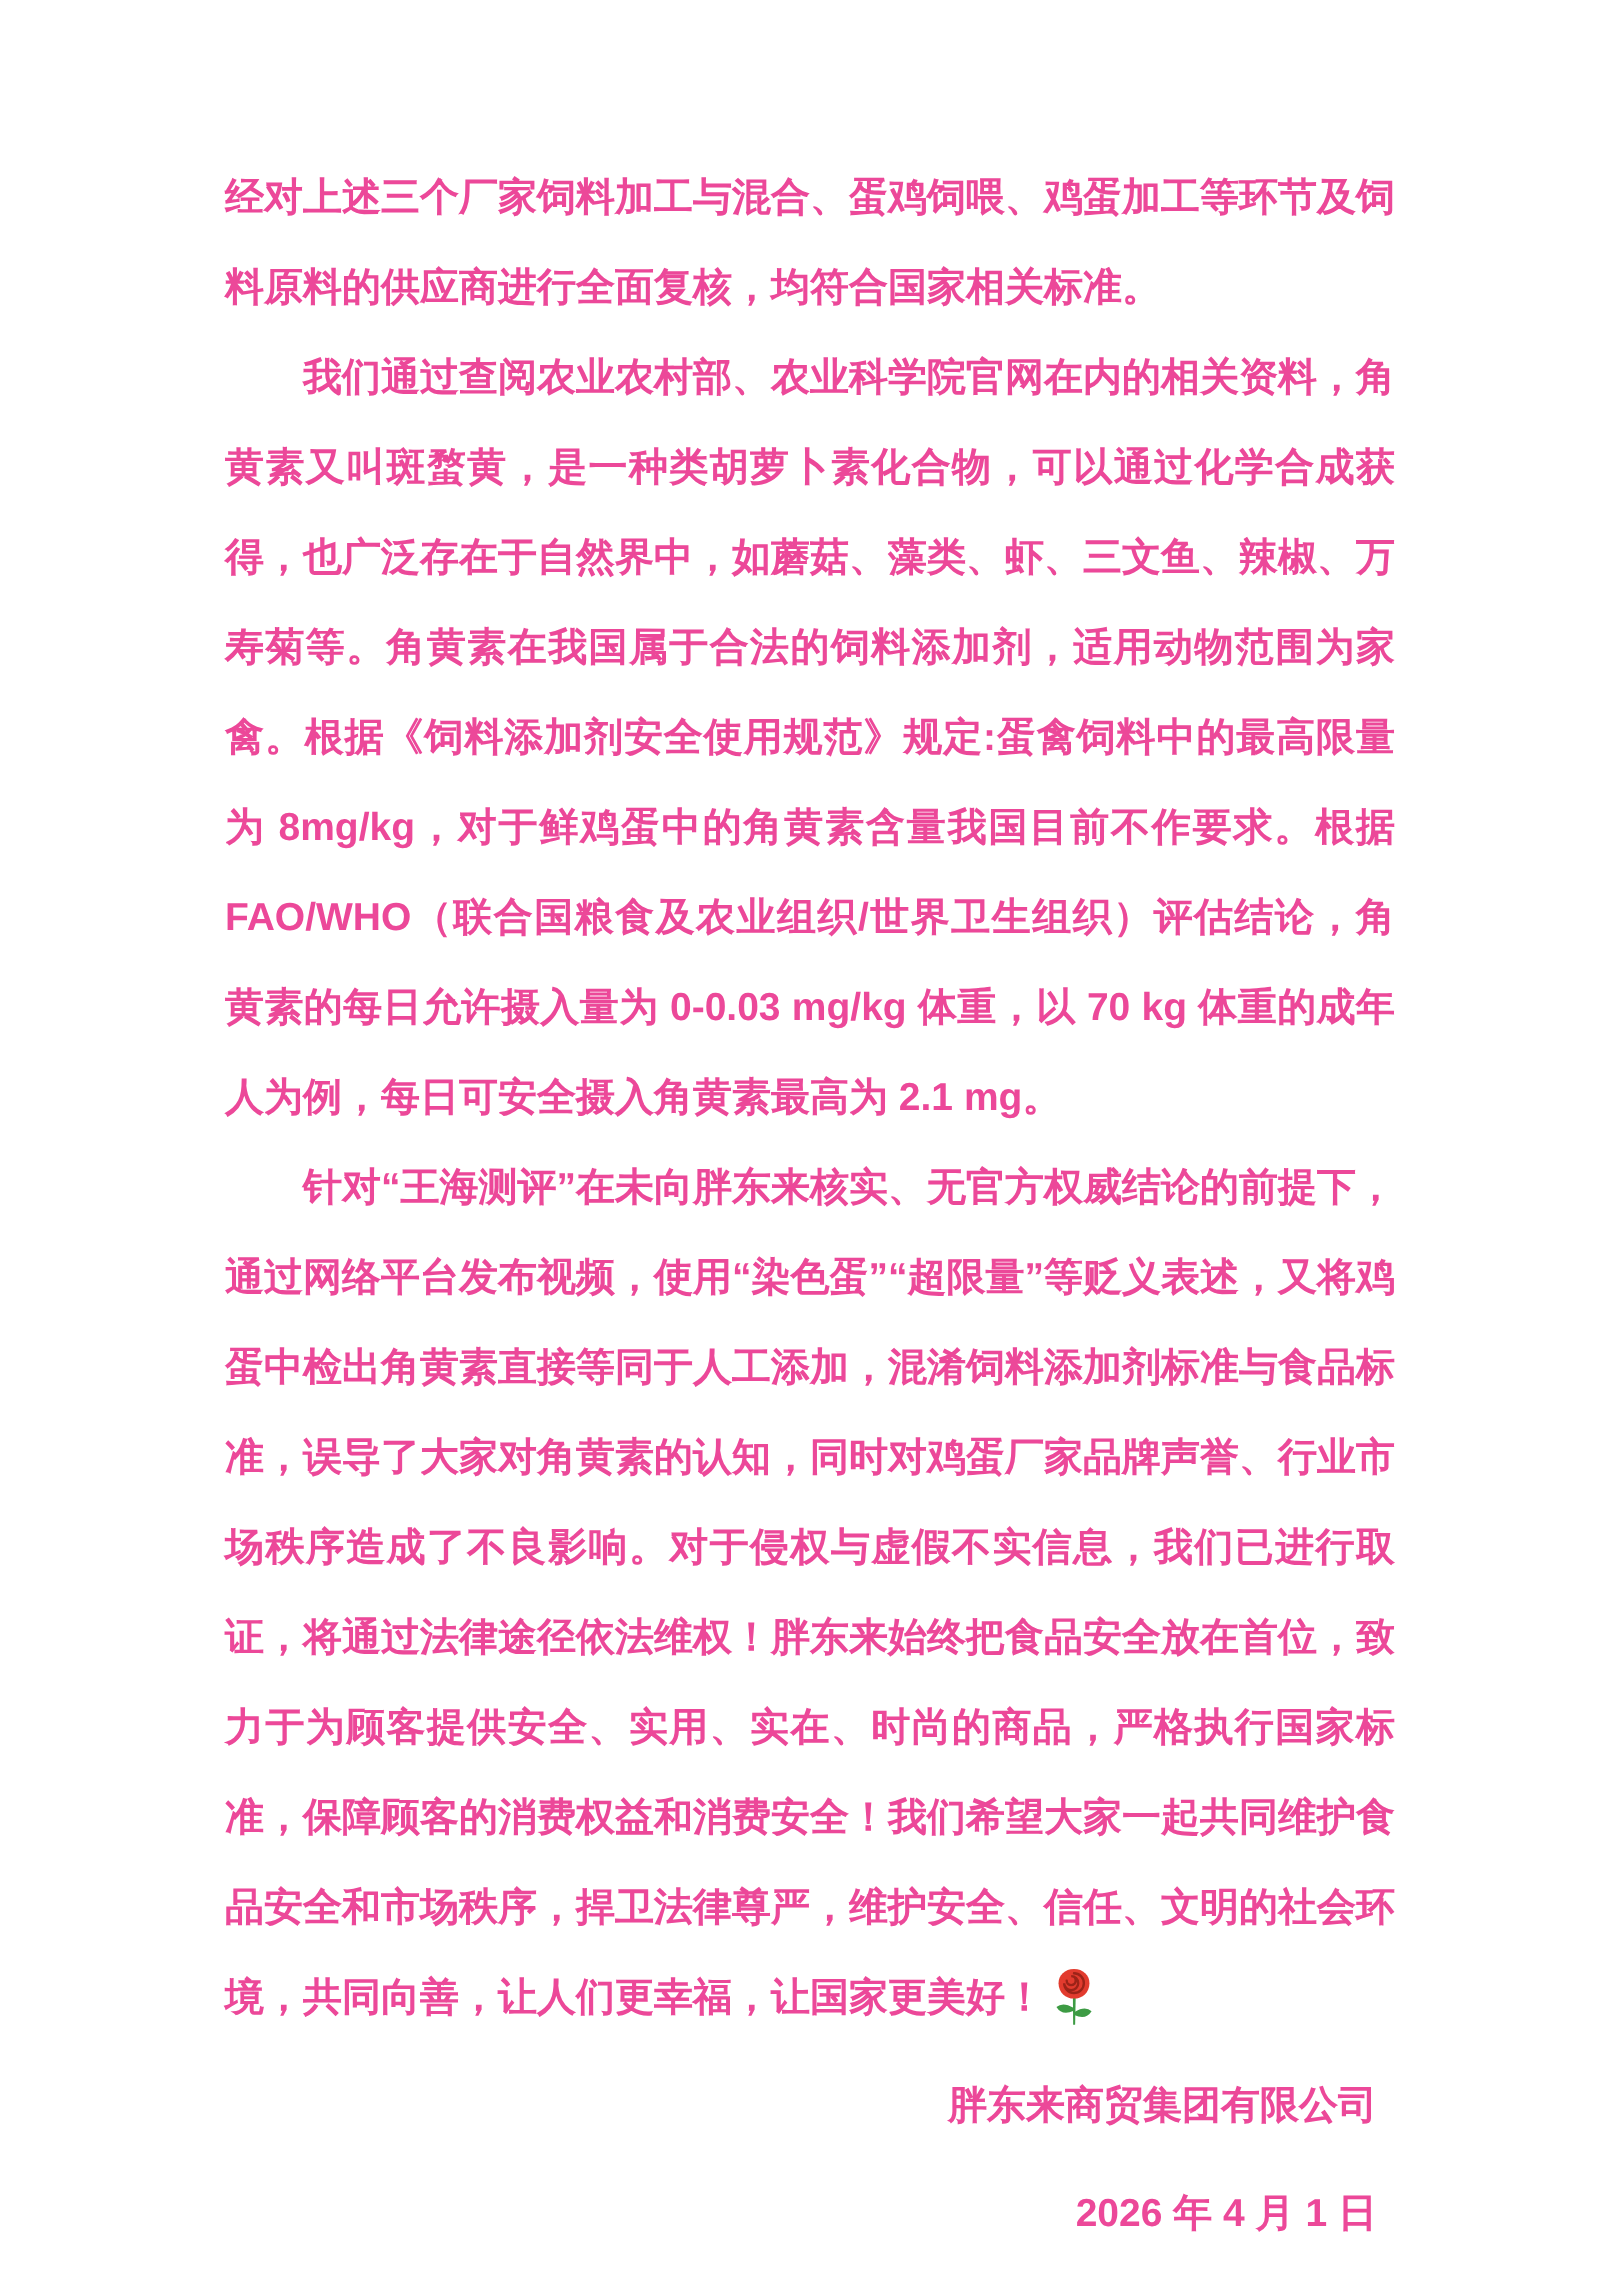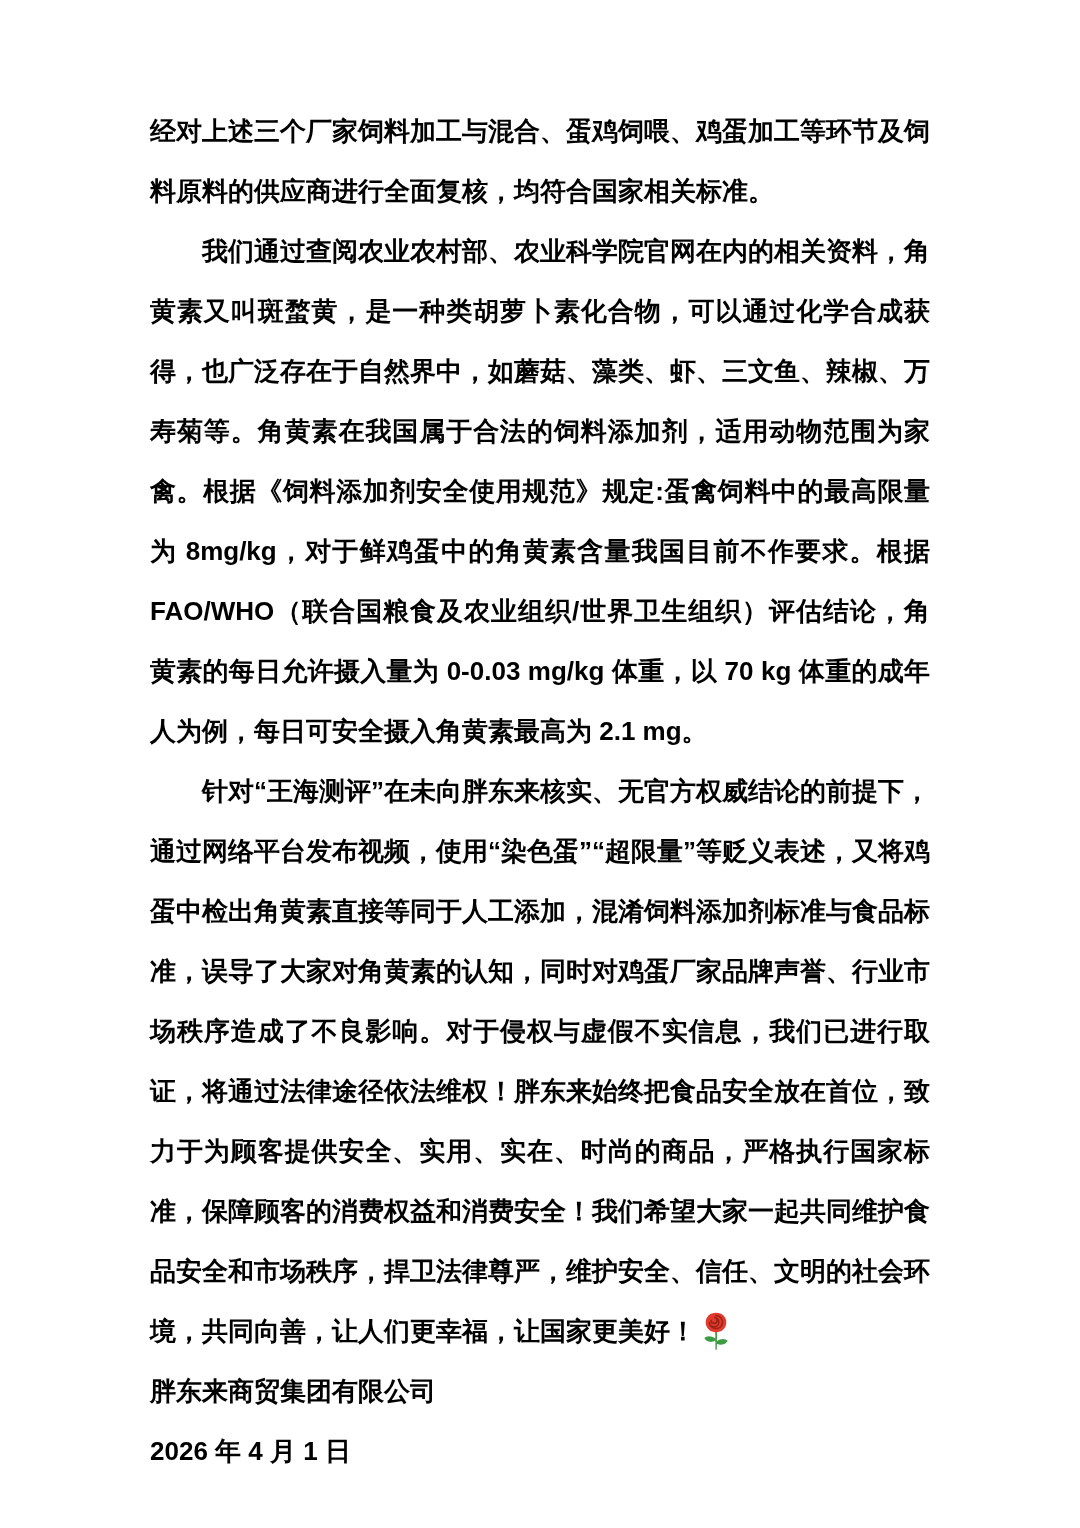--- a/index.html
+++ b/index.html
@@ -11,32 +11,33 @@
     position: relative;
     box-sizing: border-box;
     width: 1080px;
     height: 1528px;
     background: #ffffff;
     padding: 101px 150px 0 150px;
     font-family: "Liberation Sans", sans-serif;
     font-size: 26px;
     line-height: 60px;
     font-weight: 600;
-    color: #000000;
+    color: #ec4899;
   }
   .para {
     margin: 0;
     text-align: justify;
     text-justify: inter-ideograph;
   }
   .para.indent {
     text-indent: 2em;
   }
   .sig-line {
-    margin: 0;
+    margin: 12px;
+    text-align: right;
   }
   .rose {
     display: inline-block;
     width: 30px;
     height: 40px;
     vertical-align: -11px;
     margin-left: 5px;
   }
 </style>
 </head>

